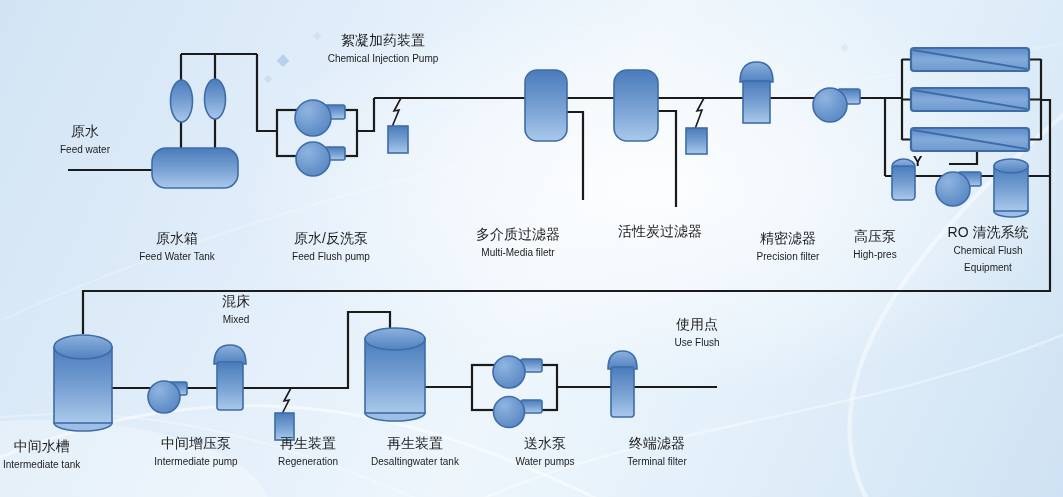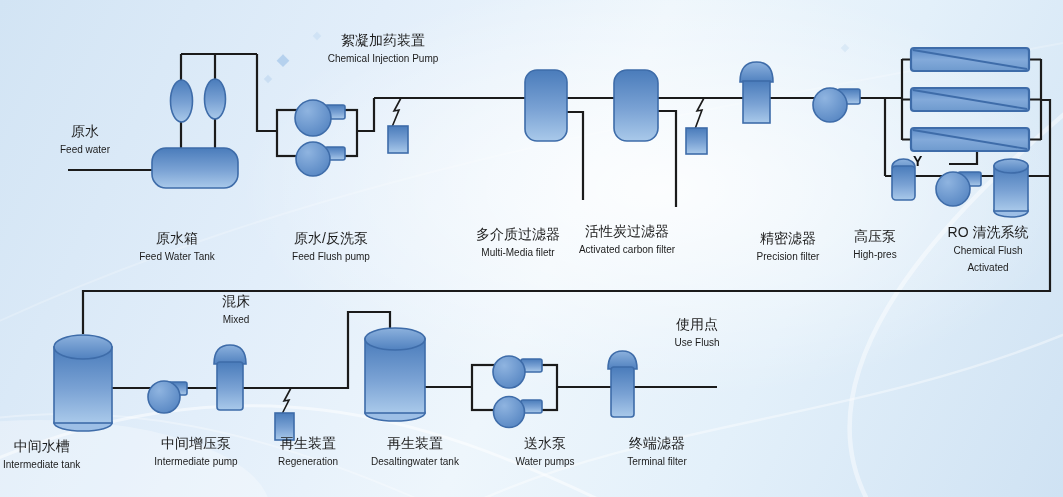--- a/index.html
+++ b/index.html
@@ -184,39 +184,38 @@
 <div class="lbl" style="left:331px;top:229px">
   <span class="zh">原水/反洗泵</span>
   <span class="en">Feed Flush pump</span>
 </div>
 
 <div class="lbl" style="left:518px;top:225px">
   <span class="zh">多介质过滤器</span>
   <span class="en">Multi-Media filetr</span>
 </div>
 
-<div class="lbl" style="left:627px;top:222px">
+<div class="lbl" style="left:660px;top:222px">
   <span class="zh">活性炭过滤器</span>
-  <span class="en">Activated carbon filter</span>
 </div>
 
 <div class="lbl" style="left:788px;top:229px">
   <span class="zh">精密滤器</span>
   <span class="en">Precision filter</span>
 </div>
 
 <div class="lbl" style="left:875px;top:227px">
   <span class="zh">高压泵</span>
   <span class="en">High-pres</span>
 </div>
 
 <div class="lbl" style="left:988px;top:223px">
   <span class="zh">RO 清洗系统</span>
   <span class="en">Chemical Flush</span>
-  <span class="en">Activated</span>
+  <span class="en">Equipment</span>
 </div>
 
 <div class="ymark" style="left:913px;top:153px">Y</div>
 
 <div class="lbl" style="left:236px;top:292px">
   <span class="zh">混床</span>
   <span class="en">Mixed</span>
 </div>
 
 <div class="lbl" style="left:697px;top:315px">

